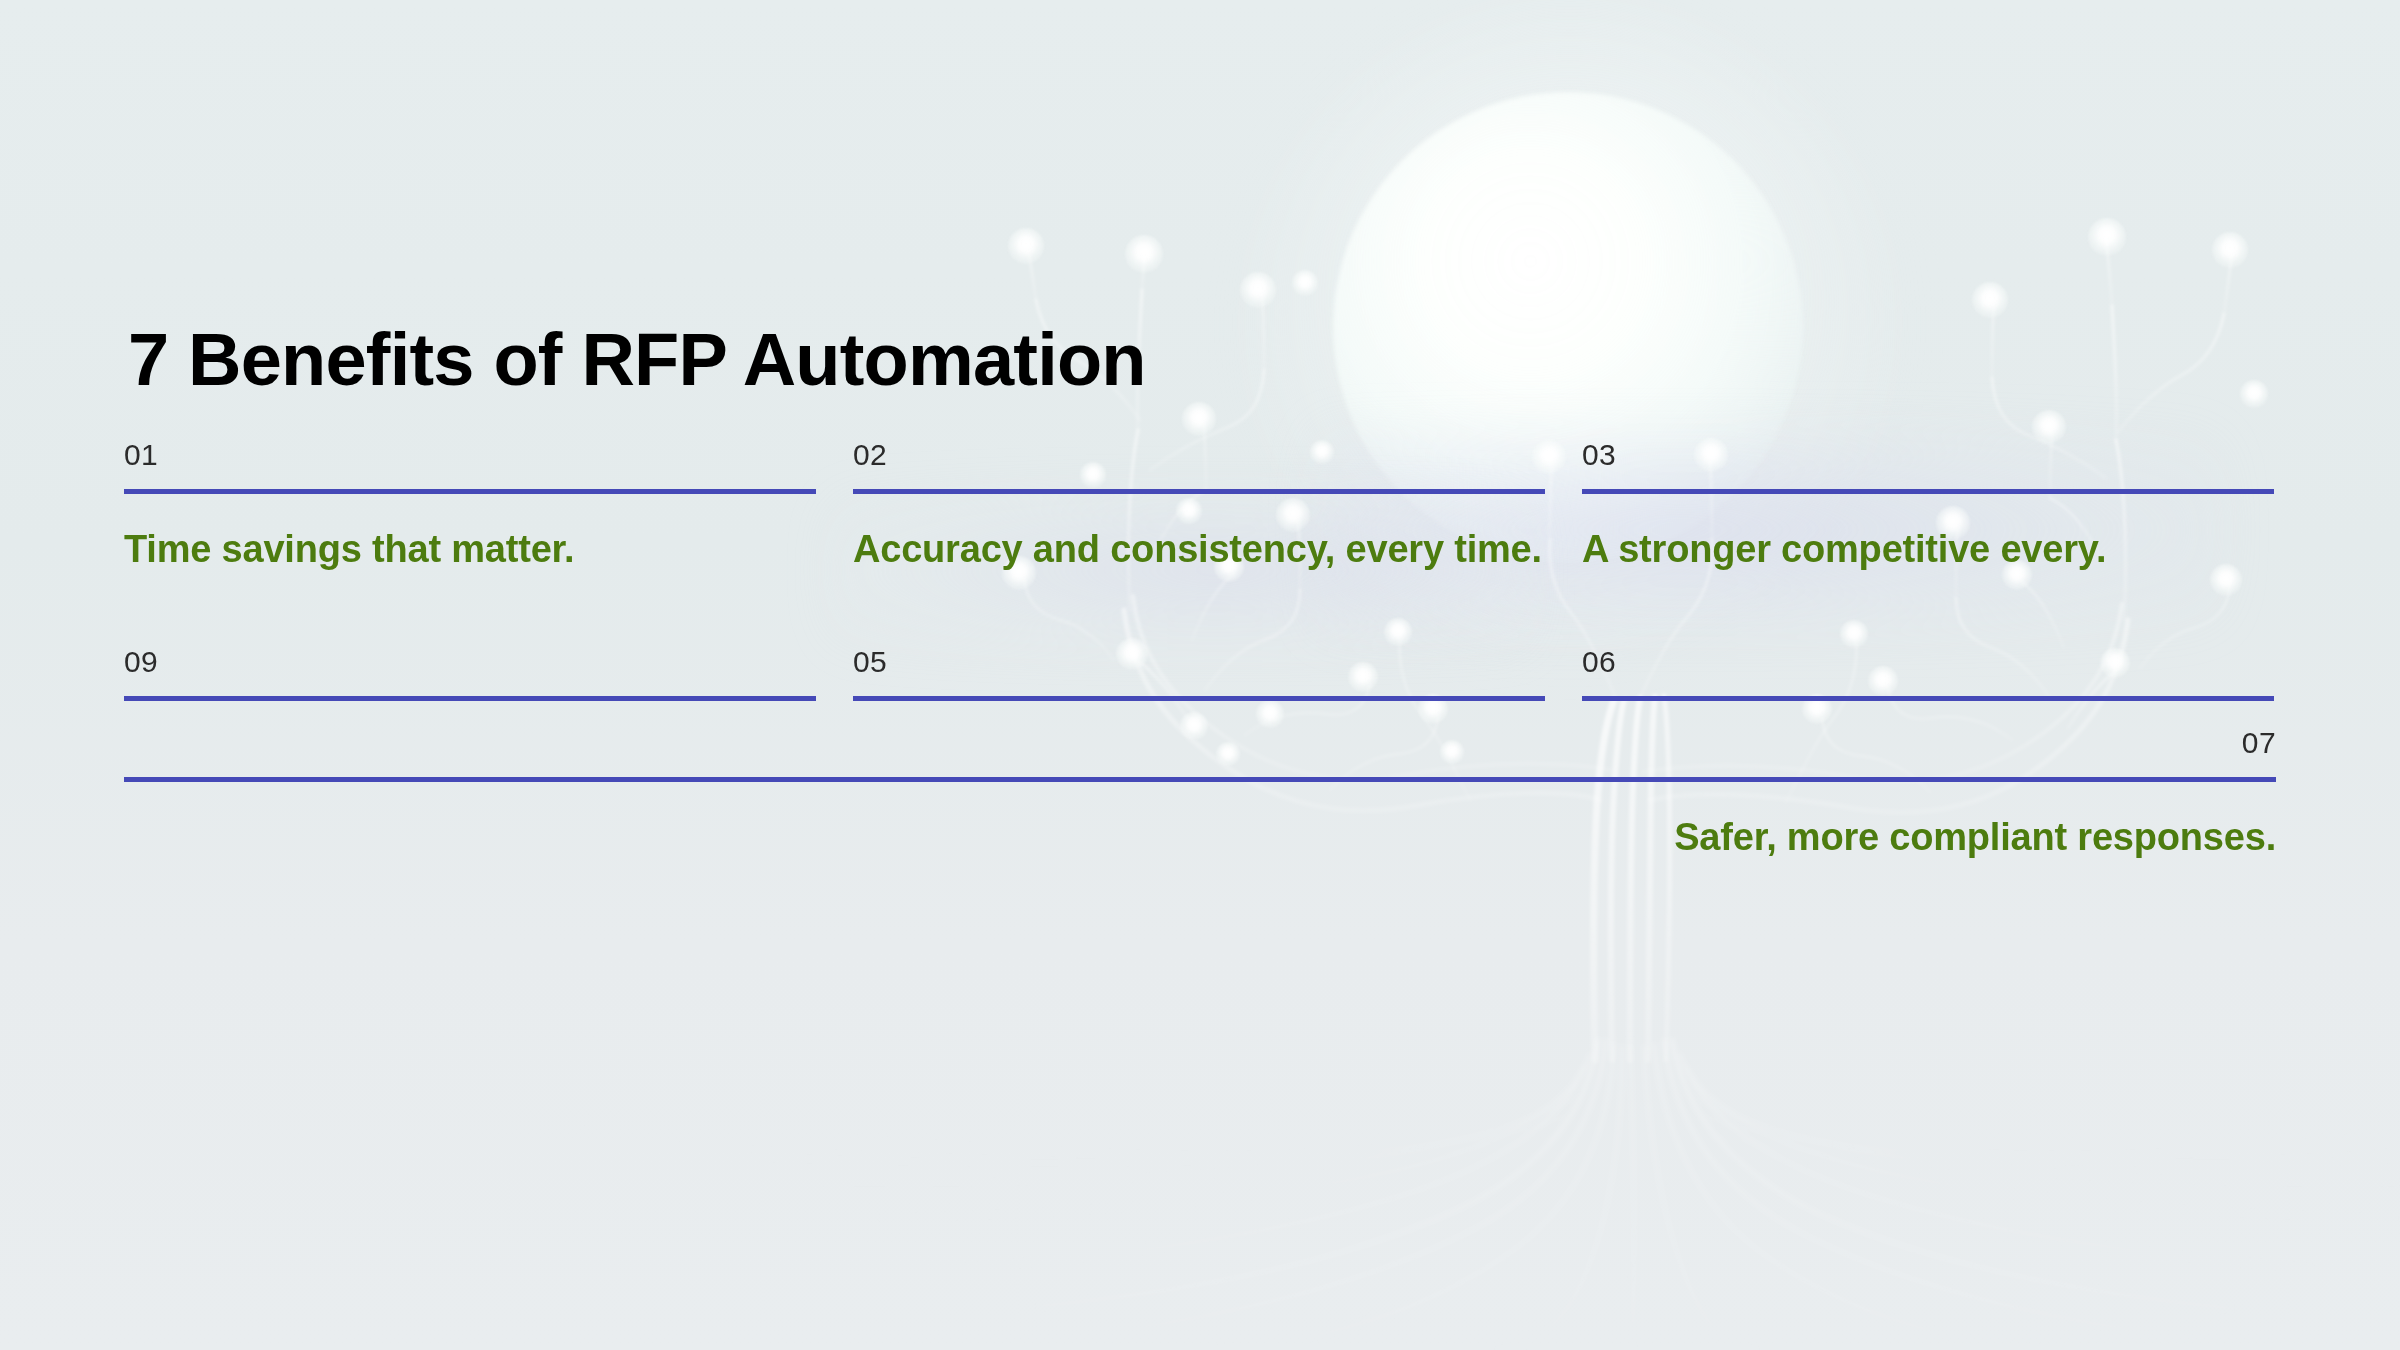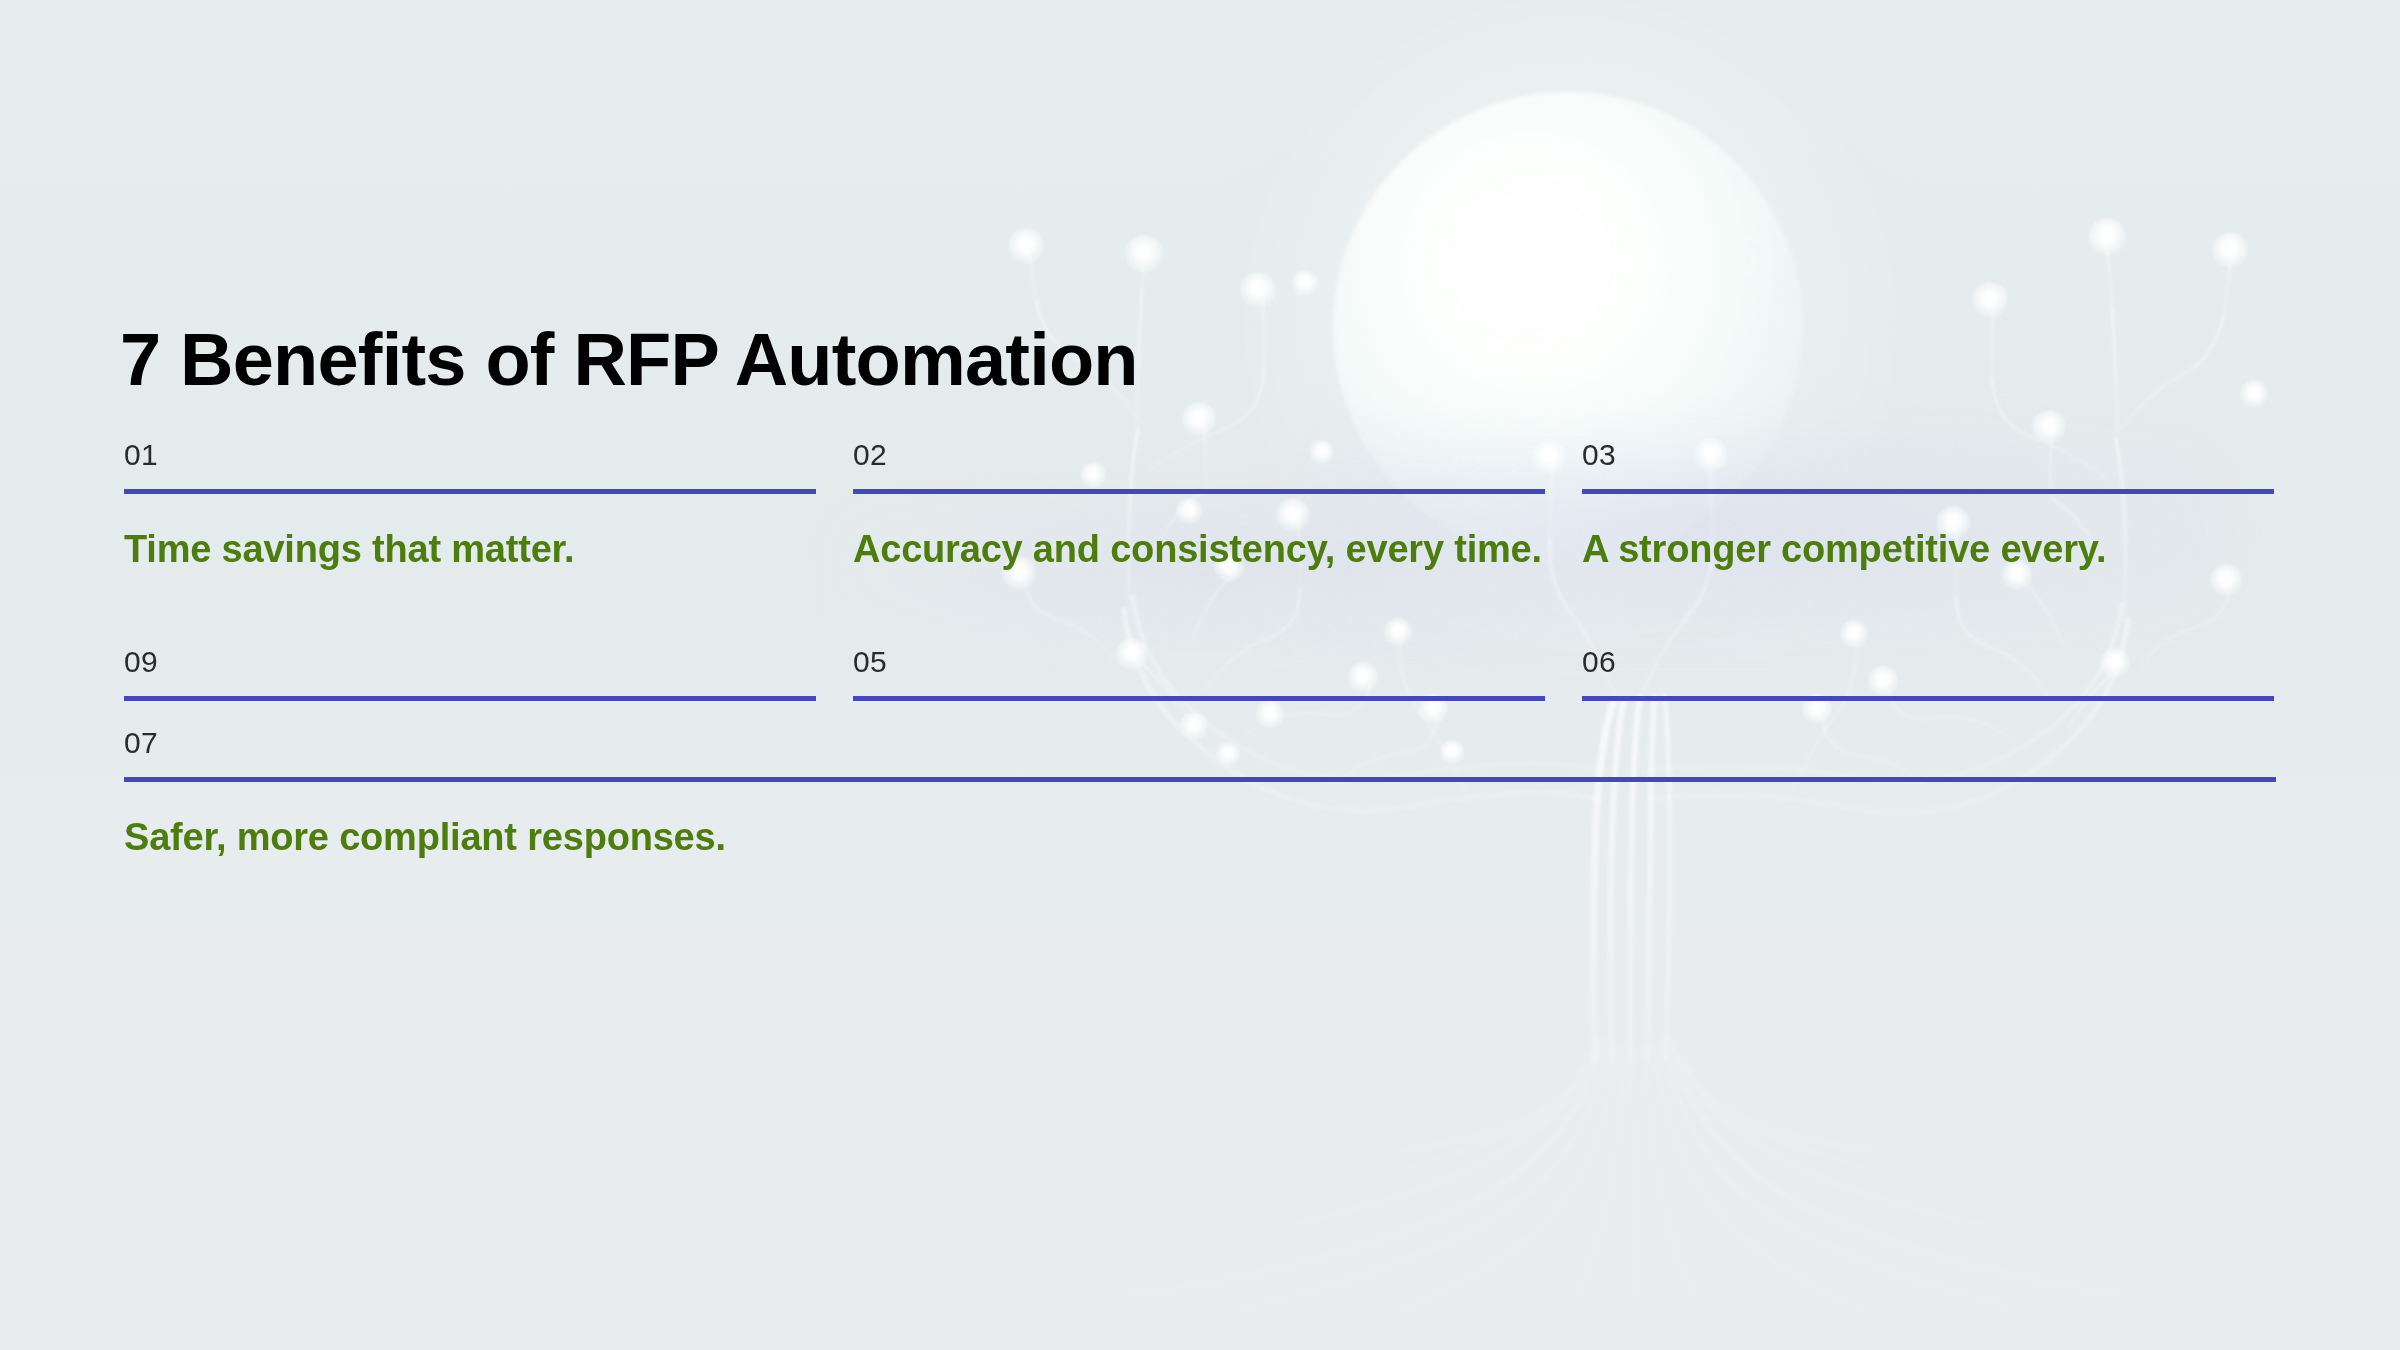--- a/index.html
+++ b/index.html
@@ -108,21 +108,21 @@
     filter: blur(1.2px);
   }
 
   
   .content {
     position: absolute;
     inset: 0;
   }
   .title {
     position: absolute;
-    left: 120px;
+    left: 128px;
     top: 272px;
     font-size: 74px;
     line-height: 1.02;
     font-weight: 700;
     letter-spacing: -0.8px;
     color: #000000;
     font-stretch: condensed;
     white-space: nowrap;
   }
 
@@ -138,20 +138,21 @@
   }
   .row + .row { margin-top: 27px; }
 
   .cell {
     width: 692px;
     flex: 0 0 692px;
   }
   .cell.full {
     width: 2152px;
     flex: 0 0 2152px;
+    text-align: right;
   }
 
   .num {
     font-size: 30px;
     line-height: 1;
     font-weight: 400;
     color: #2b2b2b;
     letter-spacing: 0.4px;
     padding-bottom: 19px;
     font-stretch: condensed;

